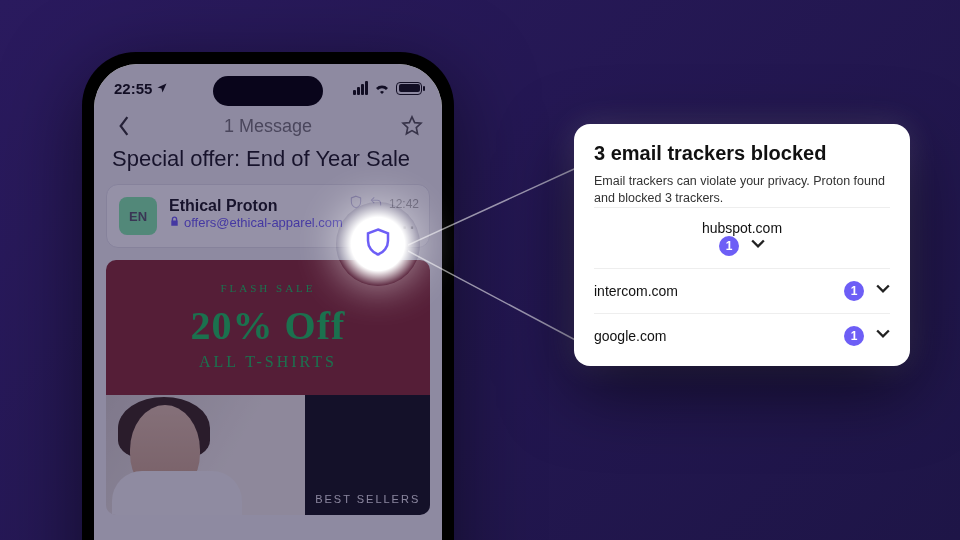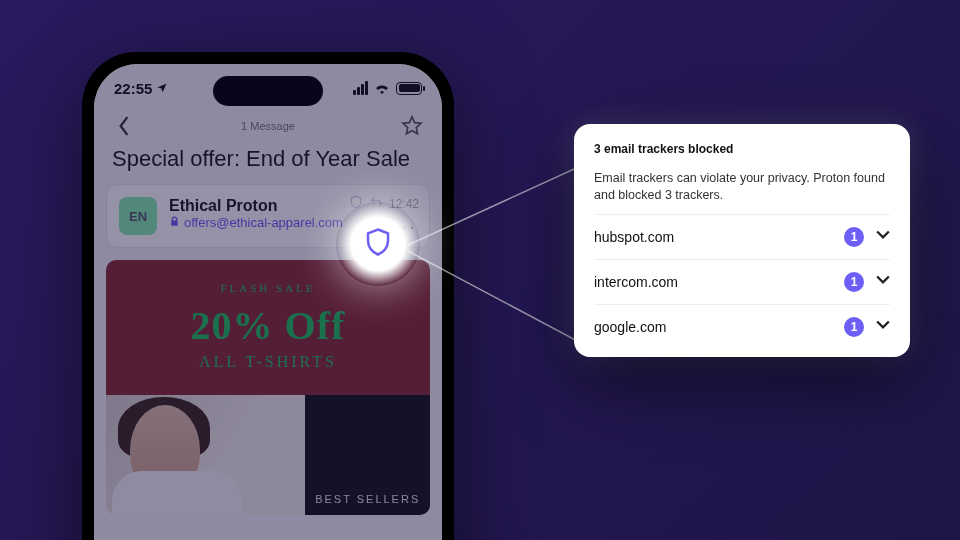--- a/index.html
+++ b/index.html
@@ -81,21 +81,21 @@
   .battery::after{ content:""; position:absolute; right:-4px; top:3px; width:2px; height:5px; background:#111; border-radius:1px;}
   .battery-fill{ position:absolute; inset:1.5px; background:#111; border-radius:2px;}
 
   
   .nav {
     display:flex;
     align-items:center;
     justify-content:space-between;
     padding: 2px 18px 6px;
   }
-  .nav-title{ color:#777; font-size:11px;}
+  .nav-title{ color:#777; font-size:18px;}
   .chev,.star{ width:24px; height:24px; display:flex; align-items:center; justify-content:center;}
 
   h1.subject{
     font-size: 22px;
     font-weight: 400;
     color: #1b1b1f;
     padding: 2px 18px 10px;
   }
 
   
@@ -187,29 +187,29 @@
     position:absolute;
     left: 574px;
     top: 124px;
     width: 336px;
     background:#fff;
     border-radius:16px;
     padding: 18px 20px 8px;
     box-shadow: 0 24px 70px rgba(0,0,0,.55), 0 0 30px rgba(255,255,255,.15);
     z-index:50;
   }
-  .popup h2{ font-size:12px; font-weight:800; color:#111; margin-bottom:14px;}
-  .popup p{ font-size:12.5px; color:#333; line-height:1.35; margin-bottom:10px;}
+  .popup h2{ font-size:20px; font-weight:800; color:#111; margin-bottom:8px;}
+  .popup p{ font-size:12.5px; color:#333; line-height:1.35; }
   .trow{
     display:flex; align-items:center; justify-content:space-between;
     padding: 12px 0;
     border-top:1px solid #eee;
     font-size:14px; color:#111;
   }
-  .trow:first-of-type{ border-top:1px solid #eee;}
+  .trow:first-of-type{ border-top:1px solid #eee;flex-direction:column;}
   .trow-right{ display:flex; align-items:center; gap:12px;}
   .badge{
     min-width:20px; height:20px; border-radius:10px;
     background:#6d5ef6; color:#fff;
     display:flex;align-items:center;justify-content:center;
     font-size:12px; font-weight:600;
   }
   .chev-down svg{ width:14px; height:14px;}
 </style>
 </head>

